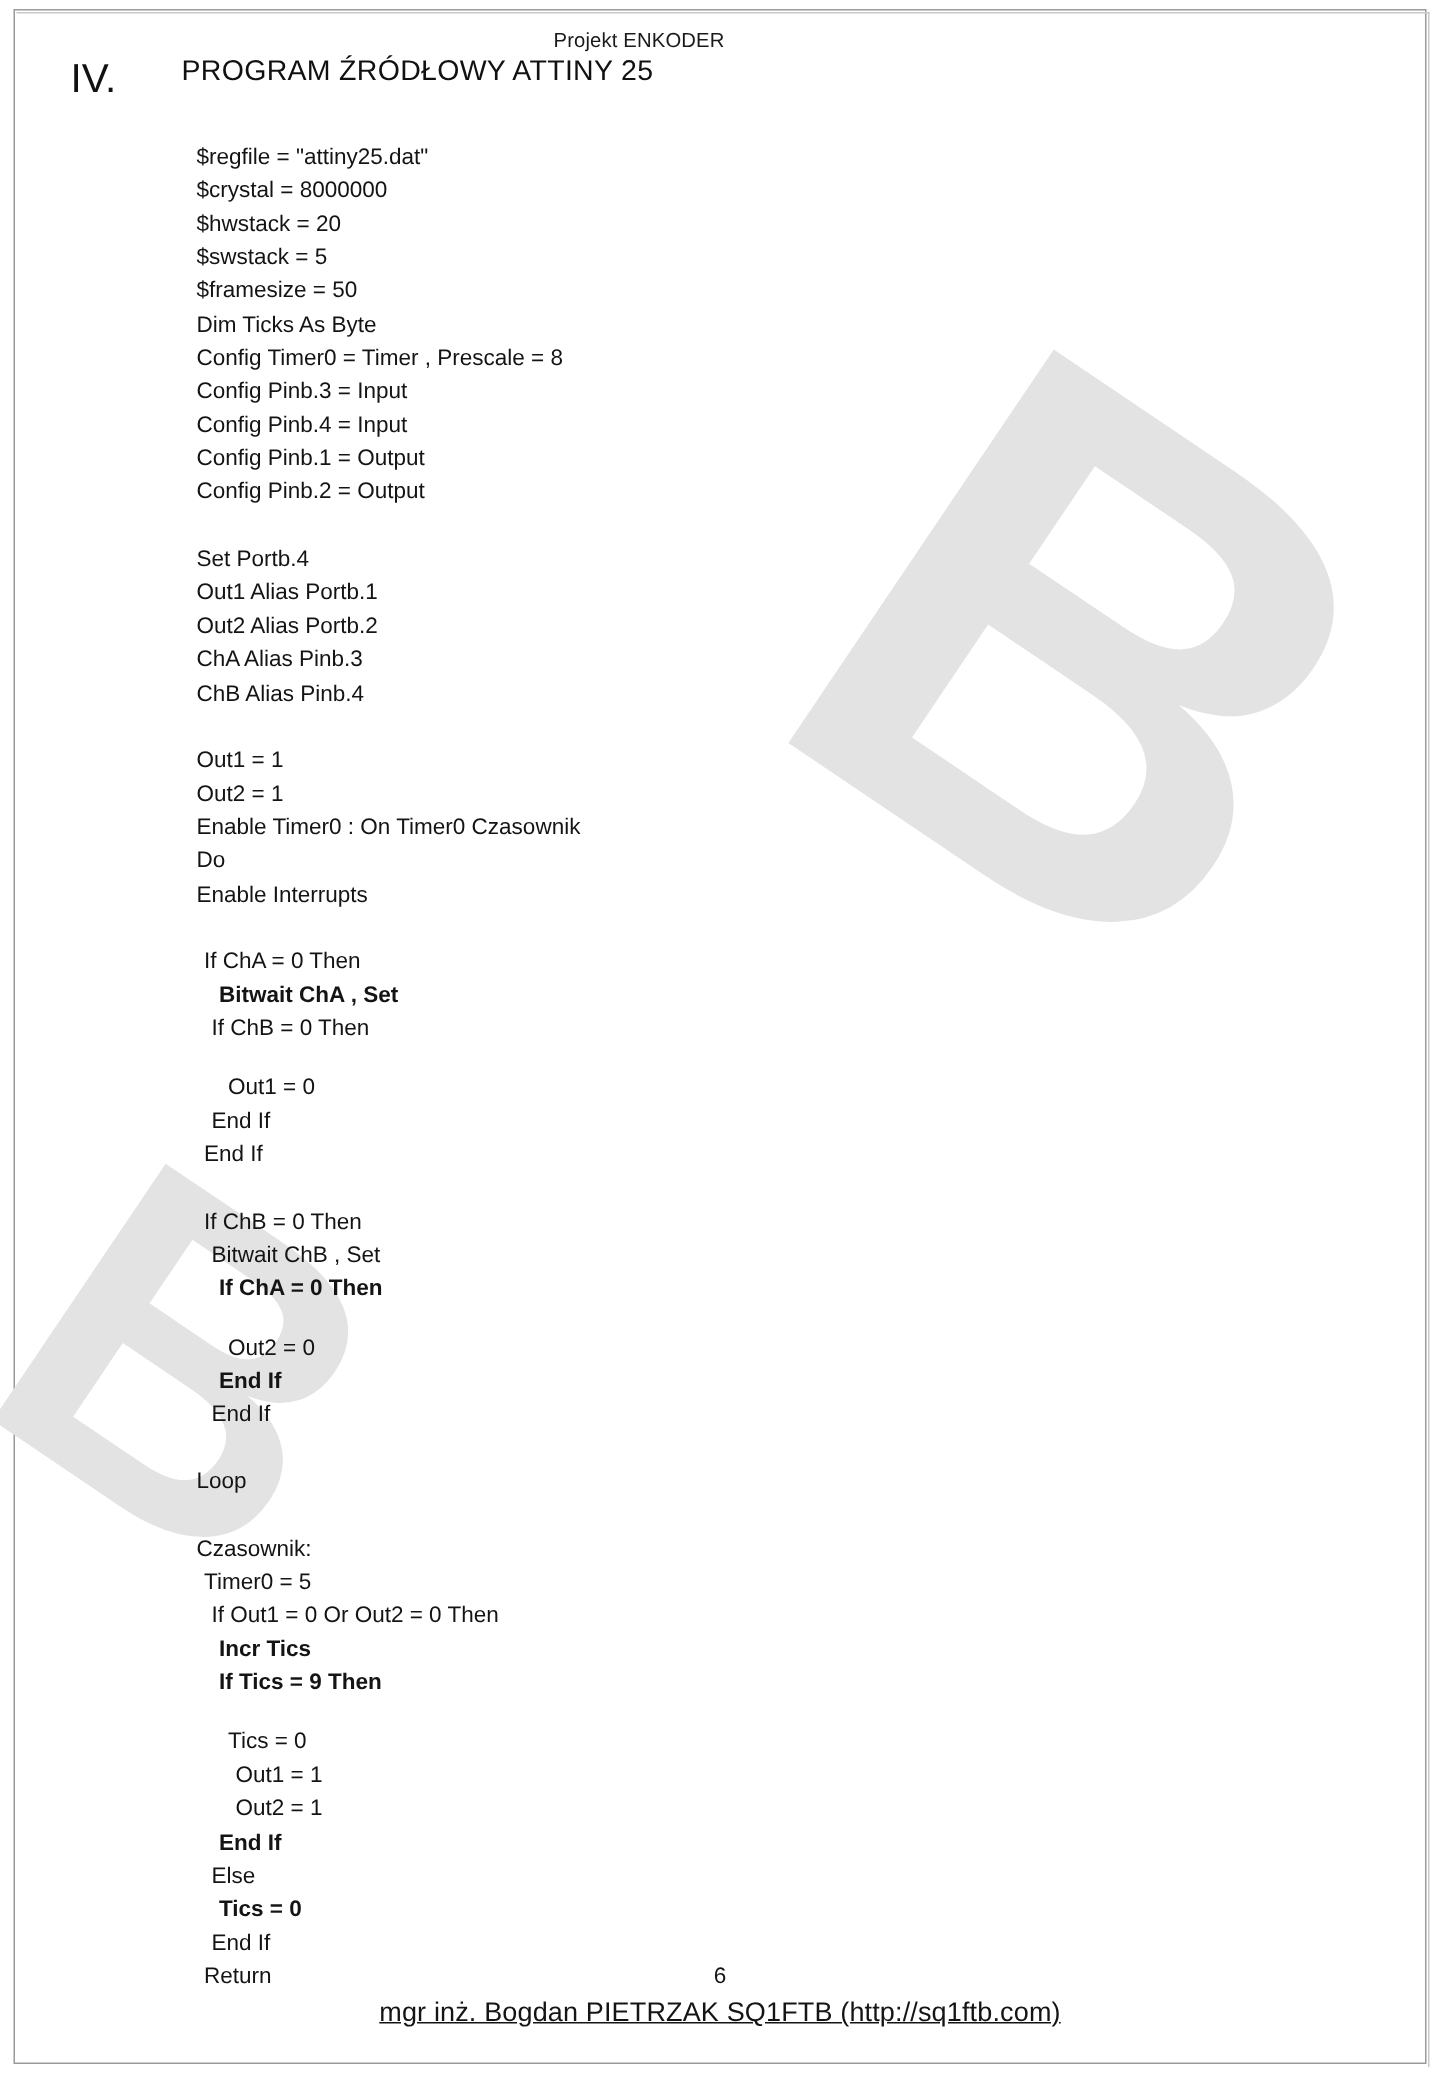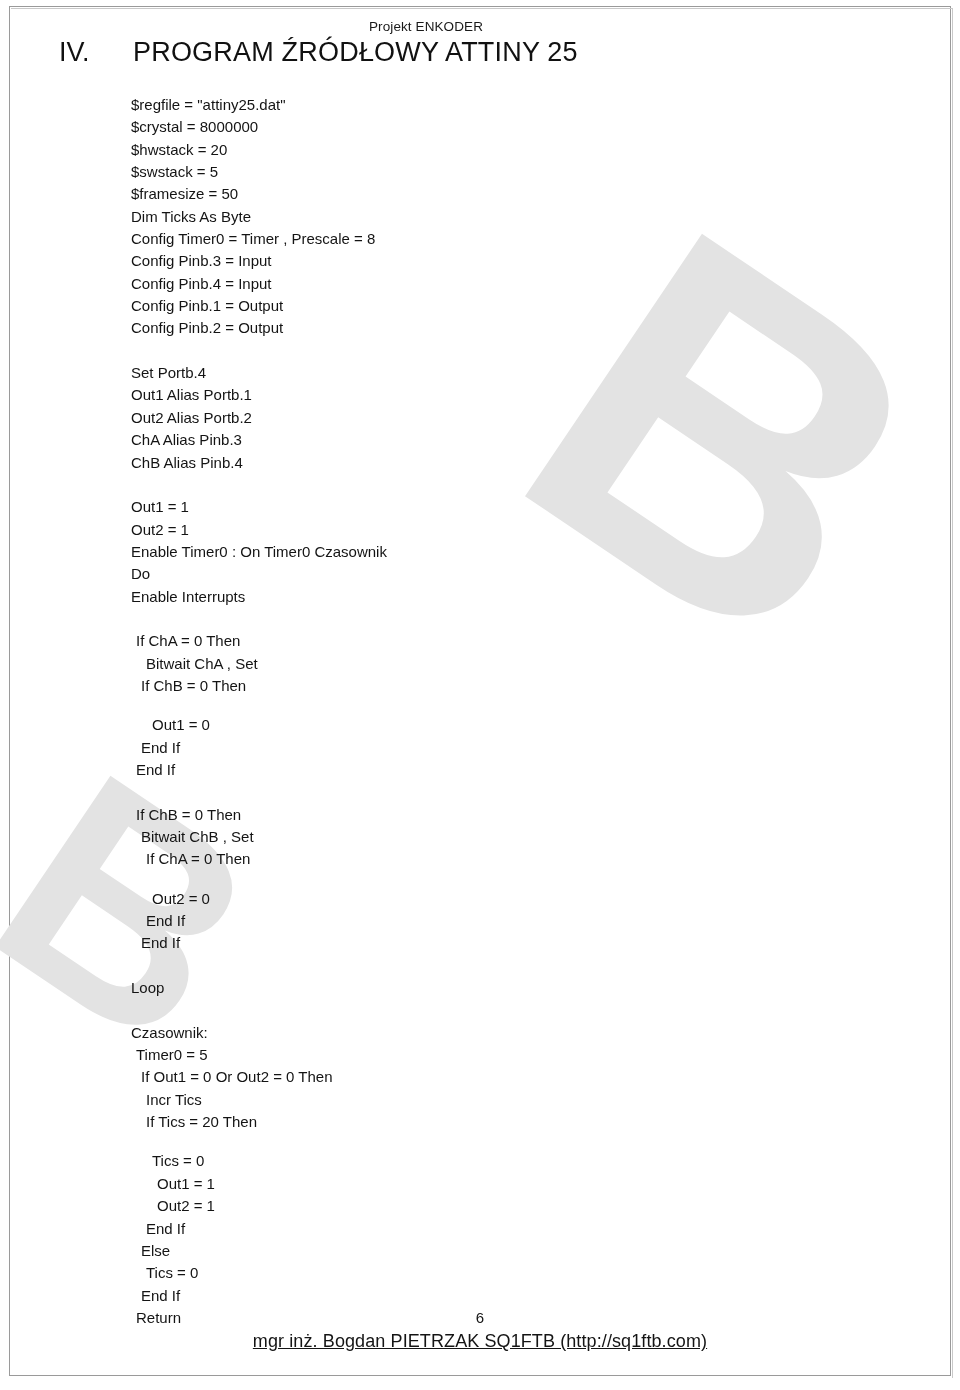--- a/index.html
+++ b/index.html
@@ -91,30 +91,29 @@
   }
 
   #title-row {
     position: absolute;
     left: 47px;
     top: 37px;
     z-index: 3;
     display: flex;
     align-items: flex-start;
     color: #111111;
-    margin-left: 12px;
   }
   #title-number {
     font-size: 27px;
     font-weight: 400;
     width: 74px;
     flex: none;
   }
   #title-text {
-    font-size: 27px;
+    font-size: 19px;
     font-weight: 400;
     letter-spacing: 0.2px;
     white-space: nowrap;
   }
 
   
   #code-block {
     position: absolute;
     left: 131px;
     top: 94px;
@@ -129,21 +128,21 @@
     font-family: "Liberation Sans", sans-serif;
     font-size: 15px;
     color: #141414;
   }
   .code-line.blank {
     height: 22.35px;
   }
   .i0  { padding-left: 0px;  }
   .i05 { padding-left: 5px;  }
   .i1  { padding-left: 10px; }
-  .i15 { padding-left: 15px; }
+  .i15 { padding-left: 15px; font-weight: bold; }
   .i2  { padding-left: 21px; margin-top: 17px; }
   .i25 { padding-left: 26px; }
 
   
   #footer {
     position: absolute;
     left: 0;
     bottom: 36px;
     width: 960px;
     text-align: center;
@@ -219,21 +218,21 @@
       <div class="code-line i2">Out2 = 0</div>
       <div class="code-line i15">End If</div>
       <div class="code-line i1">End If</div>
       <div class="code-line i0 blank"></div>
       <div class="code-line i0">Loop</div>
       <div class="code-line i0 blank"></div>
       <div class="code-line i0">Czasownik:</div>
       <div class="code-line i05">Timer0 = 5</div>
       <div class="code-line i1">If Out1 = 0 Or Out2 = 0 Then</div>
       <div class="code-line i15">Incr Tics</div>
-      <div class="code-line i15">If Tics = 20 Then</div>
+      <div class="code-line i15">If Tics = 9 Then</div>
       <div class="code-line i2">Tics = 0</div>
       <div class="code-line i25">Out1 = 1</div>
       <div class="code-line i25">Out2 = 1</div>
       <div class="code-line i15">End If</div>
       <div class="code-line i1">Else</div>
       <div class="code-line i15">Tics = 0</div>
       <div class="code-line i1">End If</div>
       <div class="code-line i05">Return</div>
     </div>
 

